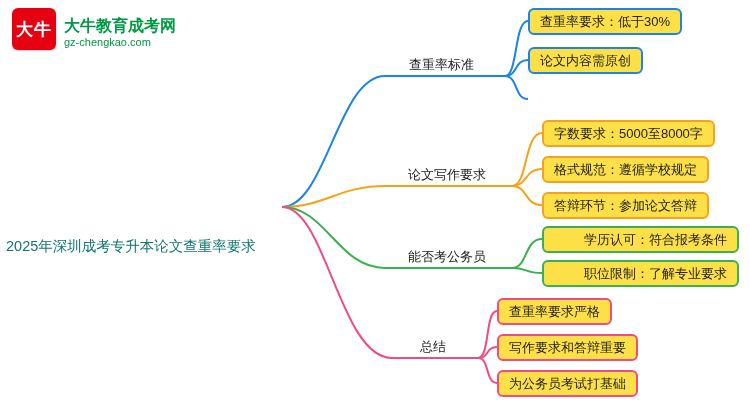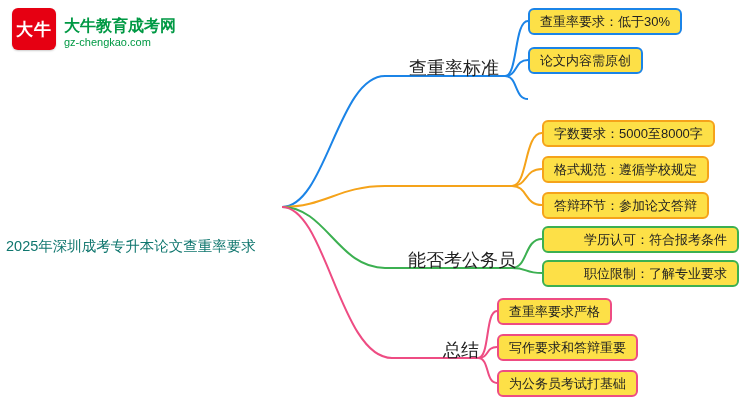--- a/index.html
+++ b/index.html
@@ -28,21 +28,21 @@
   .domain{color:#009944;font-size:11px;}
 
   
   .root-node{
     position:absolute;left:6px;top:198px;width:274px;
     color:#0f766e;font-weight:normal;font-size:14.5px;line-height:1.2;margin-top:40px;
   }
 
   
   .blabel{
-    position:absolute;color:#222;font-size:18px;font-weight:400;
+    position:absolute;color:#222;font-size:13px;font-weight:400;
     white-space:nowrap;
   }
   
   .leaf{
     position:absolute;background:#fde047;border:2px solid #000;
     border-radius:6px;padding:4px 10px;font-size:13px;color:#222;
     white-space:nowrap;line-height:1.2;box-sizing:border-box;height:27px;
     display:flex;align-items:center;
   }
   .bd-blue{border-color:#1b84e7;}
@@ -83,22 +83,23 @@
     </div>
     <div class="logo-text">
       <div class="brand">大牛教育成考网</div>
       <div class="domain">gz-chengkao.com</div>
     </div>
   </div>
 
   <div class="root-node">2025年深圳成考专升本论文查重率要求</div>
 
   <div class="blabel" style="left:409px;top:56px;">查重率标准</div>
+  <div class="blabel" style="left:408px;top:166px;">论文写作要求</div>
   <div class="blabel" style="left:408px;top:248px;">能否考公务员</div>
-  <div class="blabel" style="left:420px;top:338px;margin-left:23px;">总结</div>
+  <div class="blabel" style="left:420px;top:338px;">总结</div>
 
   <div class="leaf bd-blue" style="left:528px;top:8px;">查重率要求：低于30%</div>
   <div class="leaf bd-blue" style="left:528px;top:47px;">论文内容需原创</div>
 
   <div class="leaf bd-orange" style="left:542px;top:120px;">字数要求：5000至8000字</div>
   <div class="leaf bd-orange" style="left:542px;top:156px;">格式规范：遵循学校规定</div>
   <div class="leaf bd-orange" style="left:542px;top:192px;">答辩环节：参加论文答辩</div>
 
   <div class="leaf bd-green" style="left:542px;top:226px;">学历认可：符合报考条件</div>
   <div class="leaf bd-green" style="left:542px;top:260px;">职位限制：了解专业要求</div>

